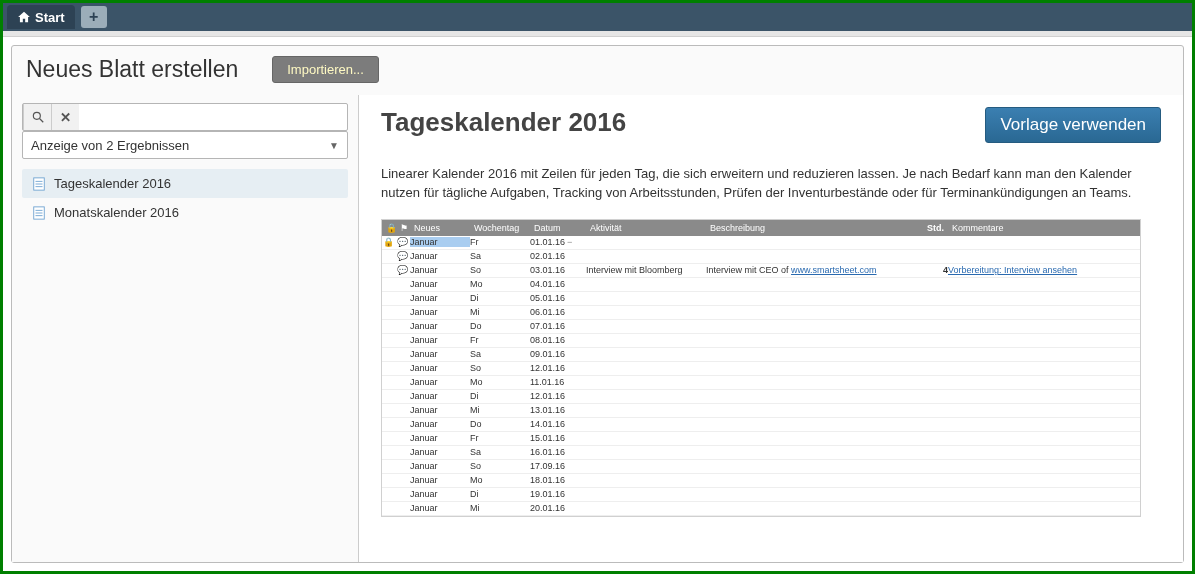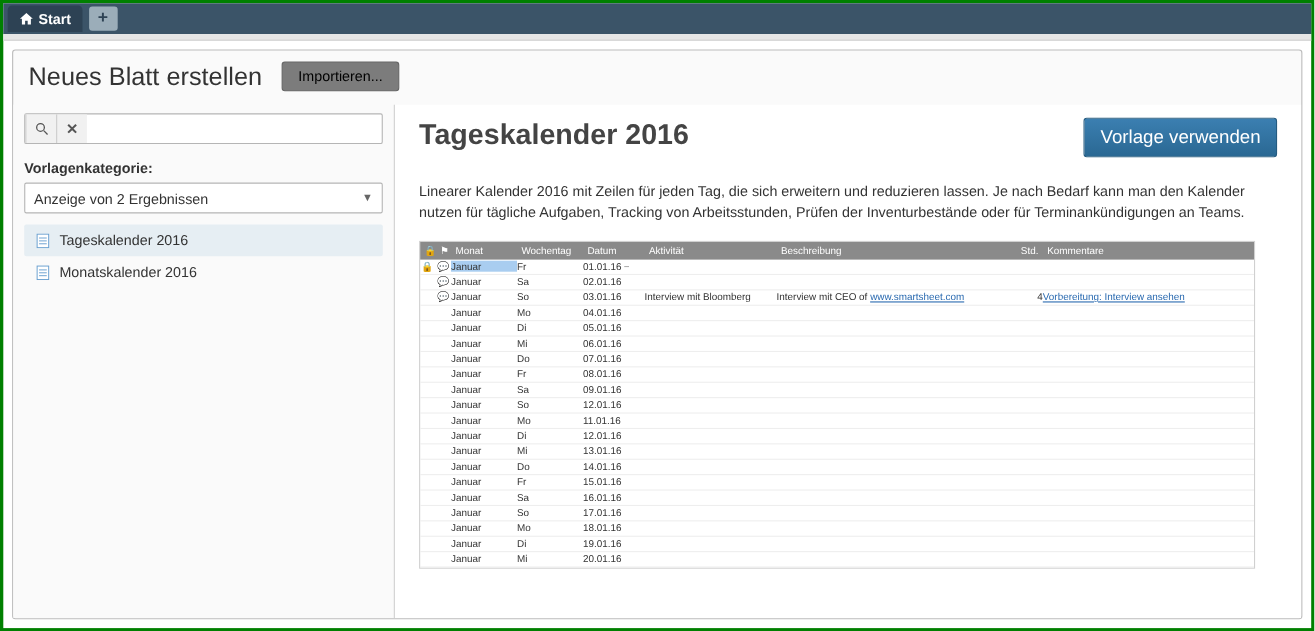--- a/index.html
+++ b/index.html
@@ -5,23 +5,23 @@
 * { box-sizing: border-box; margin: 0; padding: 0; }
 body { font-family: Arial, Helvetica, sans-serif; font-size: 13px; color: #333; background: #fff; }
 .viewport { width: 1195px; height: 574px; border: 3px solid #008000; position: relative; background: #fff; }
 .topbar { height: 28px; background: #3b5468; display: flex; align-items: center; padding: 0 4px; }
 .tab-start { display: flex; align-items: center; gap: 4px; background: #2d4254; height: 24px; padding: 0 10px; border-radius: 4px 4px 0 0; color: #fff; font-weight: bold; font-size: 13px; cursor: pointer; }
 .home-icon { width: 14px; height: 14px; fill: #fff; }
 .tab-add { width: 26px; height: 22px; margin-left: 6px; background: #9badb9; border-radius: 3px; display: flex; align-items: center; justify-content: center; color: #2d4254; font-size: 16px; font-weight: bold; cursor: pointer; }
 .subbar { height: 6px; background: #e6e6e6; border-bottom: 1px solid #d0d0d0; }
 .content-wrap { padding: 8px; height: calc(100% - 34px); }
 .panel { border: 1px solid #bbb; border-radius: 3px; height: 100%; background: #fafafa; display: flex; flex-direction: column; }
-.panel-header { display: flex; align-items: flex-end; gap: 18px; padding: 10px 14px 12px; }
+.panel-header { display: flex; align-items: flex-end; gap: 34px; padding: 10px 14px 12px; }
 .page-title { font-size: 23px; font-weight: normal; color: #333; }
-.btn-import { background: #7c7c7c; color: #000000; border: 1px solid #666; border-radius: 3px; padding: 5px 14px; font-size: 13px; cursor: pointer; }
+.btn-import { background: #7c7c7c; color: #fef9c3; border: 1px solid #666; border-radius: 3px; padding: 5px 14px; font-size: 13px; cursor: pointer; }
 .body-row { display: flex; flex: 1; overflow: hidden; }
 .sidebar { width: 347px; border-right: 1px solid #ccc; padding: 8px 10px; background: #fafafa; }
 .search-row { display: flex; border: 1px solid #b5b5b5; border-radius: 2px; background: #fff; height: 28px; }
 .search-input { flex: 1; border: none; outline: none; padding: 0 8px; font-size: 13px; }
 .search-btn { width: 28px; background: #f1f1f1; border: none; border-left: 1px solid #ccc; cursor: pointer; display: flex; align-items: center; justify-content: center; }
 .clear-btn { width: 28px; background: #f1f1f1; border: none; border-left: 1px solid #ccc; cursor: pointer; color: #555; font-weight: bold; }
 .magnifier { width: 14px; height: 14px; stroke: #555; fill: none; stroke-width: 2; }
 .cat-label { font-weight: bold; margin: 14px 0 6px; font-size: 13px; }
 .dropdown { width: 100%; height: 28px; border: 1px solid #b5b5b5; border-radius: 2px; background: #fff; display: flex; align-items: center; justify-content: space-between; padding: 0 8px; cursor: pointer; }
 .chevron-down { font-size: 10px; color: #666; }
@@ -36,21 +36,21 @@
 .desc { margin-top: 22px; line-height: 1.45; max-width: 760px; color: #333; font-size: 13px; }
 .preview { margin-top: 16px; border: 1px solid #d0d0d0; width: 760px; }
 .pv-header { display: flex; background: #8a8a8a; color: #fff; font-size: 9px; height: 16px; align-items: center; }
 .pv-header div { padding: 0 4px; }
 .pv-ic { width: 14px; }
 .pv-month { width: 60px; }
 .pv-wd { width: 60px; }
 .pv-date { width: 56px; }
 .pv-act { width: 120px; }
 .pv-desc { width: 200px; }
-.pv-std { width: 42px; text-align: right; }
+.pv-std { width: 42px; text-align: right; font-weight: bold; }
 .pv-com { flex: 1; }
 .pv-banner { background: #1e7fe0; color: #fff; font-size: 9px; font-weight: bold; height: 16px; display: flex; align-items: center; padding-left: 30px; margin: 4px 0 2px; }
 .pv-row { display: flex; font-size: 9px; height: 14px; align-items: center; border-bottom: 1px solid #eee; color: #333; }
 .pv-row .pv-ic { color: #888; text-align: center; }
 .pv-row .pv-month.hl { background: #a9cdf0; }
 .pv-link { color: #2a6ab0; text-decoration: underline; }
 .minus { color: #888; padding-left: 2px; }
 </style>
 </head>
 <body>
@@ -78,21 +78,20 @@
         <div class="sidebar">
           <div class="search-row">
             <button class="search-btn">
               <svg class="magnifier" viewBox="0 0 24 24">
                   <circle cx="10" cy="10" r="6"></circle>
                   <line x1="15" y1="15" x2="21" y2="21"></line>
                 </svg>
             </button>
             <button class="clear-btn">✕</button>
           </div>
-          <div class="cat-label">Vorlagenkategorie:</div>
           <div class="dropdown">
             <span>Anzeige von 2 Ergebnissen</span>
             <span class="chevron-down">▼</span>
           </div>
           <div class="result-list" id="result-list">
               <div class="result-item selected">
                 <svg class="sheet-icon" viewBox="0 0 16 16">
                   <rect x="2" y="1" width="12" height="14" fill="#fff" stroke="#6aa0d0"></rect>
                   <line x1="4" y1="5" x2="12" y2="5" stroke="#6aa0d0"></line>
                   <line x1="4" y1="8" x2="12" y2="8" stroke="#6aa0d0"></line>
@@ -116,21 +115,21 @@
           <div class="main-head">
             <div class="main-title">Tageskalender 2016</div>
             <button class="btn-primary">Vorlage verwenden</button>
           </div>
           <div class="desc">Linearer Kalender 2016 mit Zeilen für jeden Tag, die sich erweitern und reduzieren lassen. Je nach Bedarf kann man den Kalender nutzen für tägliche Aufgaben, Tracking von Arbeitsstunden, Prüfen der Inventurbestände oder für Terminankündigungen an Teams.</div>
 
           <div class="preview">
             <div class="pv-header">
               <div class="pv-ic">🔒</div>
               <div class="pv-ic">⚑</div>
-              <div class="pv-month">Monat</div>
+              <div class="pv-month">Neues</div>
               <div class="pv-wd">Wochentag</div>
               <div class="pv-date">Datum</div>
               <div class="pv-act">Aktivität</div>
               <div class="pv-desc">Beschreibung</div>
               <div class="pv-std">Std.</div>
               <div class="pv-com">Kommentare</div>
             </div>
             <div id="pv-rows">
                 <div class="pv-row">
                   <div class="pv-ic">🔒</div>
@@ -306,21 +305,21 @@
                   <div class="pv-act"></div>
                   <div class="pv-desc"></div>
                   <div class="pv-std"></div>
                   <div class="pv-com"></div>
                 </div>
                 <div class="pv-row">
                   <div class="pv-ic"></div>
                   <div class="pv-ic"></div>
                   <div class="pv-month">Januar</div>
                   <div class="pv-wd">So</div>
-                  <div class="pv-date">17.01.16</div>
+                  <div class="pv-date">17.09.16</div>
                   <div class="pv-act"></div>
                   <div class="pv-desc"></div>
                   <div class="pv-std"></div>
                   <div class="pv-com"></div>
                 </div>
                 <div class="pv-row">
                   <div class="pv-ic"></div>
                   <div class="pv-ic"></div>
                   <div class="pv-month">Januar</div>
                   <div class="pv-wd">Mo</div>

